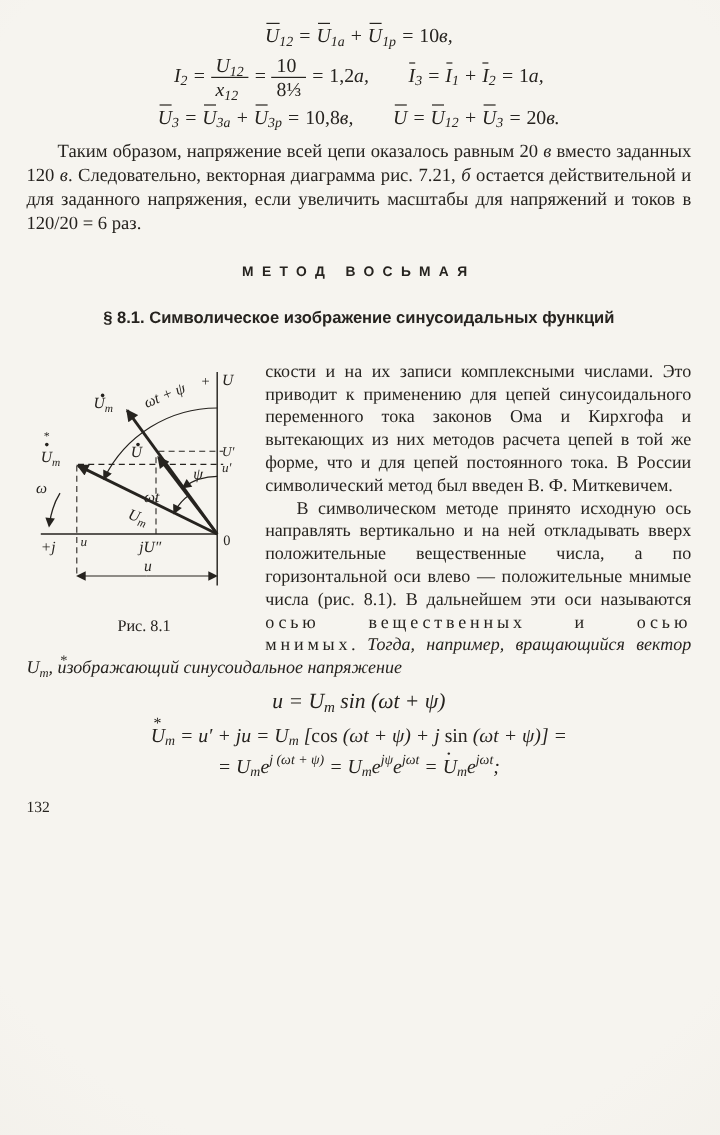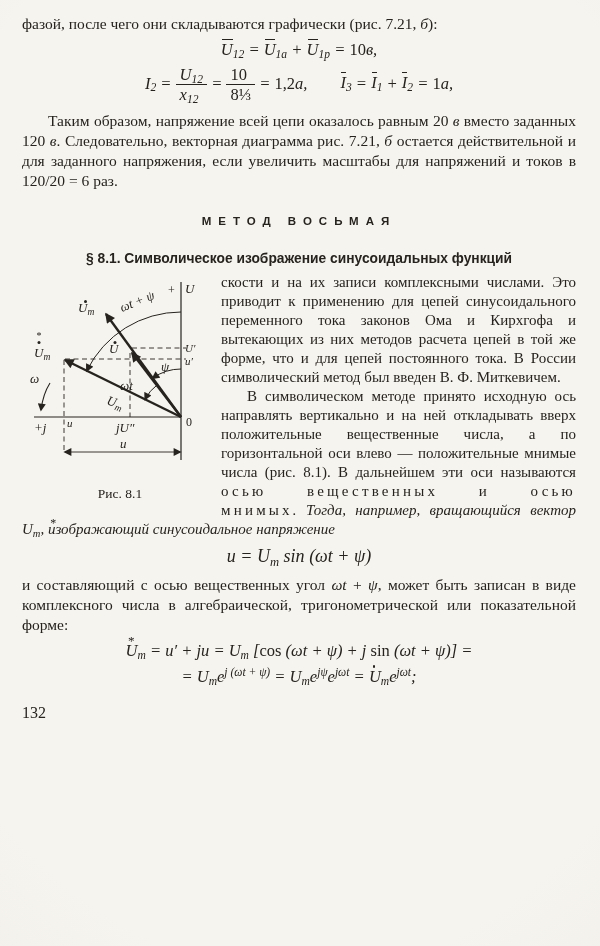--- a/index.html
+++ b/index.html
@@ -26,47 +26,47 @@
   .dw{position:relative;}
   .dw .dd{position:absolute;left:32%;top:-0.12em;width:2.6px;height:2.6px;border-radius:50%;background:currentColor;}
   .fr{display:inline-block;vertical-align:middle;text-align:left;line-height:1.05;}
   .fr .fn{display:block;border-bottom:1.2px solid currentColor;padding:0 4px 1px;}
   .fr .fd{display:block;padding:1px 4px 0;}
   
   .chap{margin:24px 0 7px;text-align:center;font-family:"Liberation Sans","DejaVu Sans",sans-serif;
         font-weight:700;font-size:11.5px;letter-spacing:7px;}
   .chapt{margin:0;text-align:center;font-family:"Liberation Sans","DejaVu Sans",sans-serif;
         font-weight:700;font-size:15px;letter-spacing:0.6px;}
-  .sect{margin:24px 0 7px;text-align:center;font-family:"Liberation Sans","DejaVu Sans",sans-serif;
+  .sect{margin:24px 0 29px;text-align:center;font-family:"Liberation Sans","DejaVu Sans",sans-serif;
         font-weight:700;font-size:13.8px;}
   .sp1{letter-spacing:4px;word-spacing:7px;}
   .sp2{letter-spacing:3.2px;word-spacing:5px;}
   
   .fig{float:left;width:192px;margin:3px 7px 2px 0;}
   .wrapzone p.body{font-size:15px;line-height:19px;}
   .disp{clear:left;text-align:center;font-style:italic;font-size:18px;margin:7px 0 8px;}
-  .pagenum{font-size:16px;margin-top:16px;}
+  .pagenum{font-size:13px;margin-top:16px;}
   
   .ft{font-family:"Liberation Serif","DejaVu Serif",serif;font-style:italic;font-size:13px;fill:var(--ink);}
   .fts{font-size:9.5px;}
   .ftu{font-family:"Liberation Serif","DejaVu Serif",serif;font-style:normal;font-size:12px;fill:var(--ink);}
   .ftsm{font-size:11px;}
   .cap{font-family:"Liberation Serif","DejaVu Serif",serif;font-style:normal;font-size:13.5px;fill:var(--ink);}
   .star-t{font-size:10px;font-style:normal;}
 </style>
 </head>
 <body>
 
 <div class="page">
 
-  <p class="body">фазой, после чего они складываются графически (рис. 7.21, <i>б</i>):</p>
 
   <div class="formulas">
     <div class="f"><span class="ov">U</span><sub>12</sub> = <span class="ov">U</span><sub>1а</sub> + <span class="ov">U</span><sub>1р</sub> = <span class="rm">10</span>в,</div>
     <div class="f">I<sub>2</sub> = <span class="fr"><span class="fn">U<sub>12</sub></span><span class="fd">x<sub>12</sub></span></span> = <span class="fr"><span class="fn"><span class="rm">10</span></span><span class="fd"><span class="rm">8⅓</span></span></span> = <span class="rm">1,2</span>а,  <span class="ov">I</span><sub>3</sub> = <span class="ov">I</span><sub>1</sub> + <span class="ov">I</span><sub>2</sub> = <span class="rm">1</span>а,</div>
+    <div class="f"><span class="ov">U</span><sub>3</sub> = <span class="ov">U</span><sub>3а</sub> + <span class="ov">U</span><sub>3р</sub> = <span class="rm">10,8</span>в,  <span class="ov">U</span> = <span class="ov">U</span><sub>12</sub> + <span class="ov">U</span><sub>3</sub> = <span class="rm">20</span>в.</div>
   </div>
 
   <p class="body ind">Таким образом, напряжение всей цепи оказалось равным 20 <i>в</i> вместо заданных 120 <i>в</i>. Следовательно, векторная диаграмма рис. 7.21, <i>б</i> остается действительной и для заданного напряжения, если увеличить масштабы для напряжений и токов в 120/20 = 6 раз.</p>
 
   <h3 class="chap">МЕТОД ВОСЬМАЯ</h3>
   <h4 class="sect">§ 8.1. Символическое изображение синусоидальных функций</h4>
 
 
   <div class="wrapzone">
 
@@ -131,21 +131,20 @@
         <text class="cap" x="98" y="222" text-anchor="middle">Рис. 8.1</text>
       </svg>
     </figure>
 
     <p class="body">скости и на их записи комплексными числами. Это приводит к применению для цепей синусоидального переменного тока законов Ома и Кирхгофа и вытекающих из них методов расчета цепей в той же форме, что и для цепей постоянного тока. В России символический метод был введен В. Ф. Миткевичем.</p>
     <p class="body ind"><span>В символическом методе принято исходную ось направлять вертикально и на ней откладывать вверх положительные вещественные числа, а по горизонтальной оси влево — положительные мнимые числа (рис. 8.1). В дальнейшем эти оси называются </span><span class="sp2">осью вещественных и осью мнимых</span><span class="fx">. Тогда, например, вращающийся вектор <span class="sw"><span class="st">*</span>U</span><sub>m</sub>, изображающий синусоидальное напряжение</span></p>
   </div>
 
   <div class="disp">u = U<sub>m</sub> <span class="rm">sin</span> (ωt + ψ)</div>
 
-  <p class="body">и составляющий с осью вещественных угол <i>ωt</i> + <i>ψ</i>, может быть записан в виде комплексного числа в алгебраической, тригонометрической или показательной форме:</p>
 
   <div class="formulas">
     <div class="f"><span class="sw"><span class="st">*</span>U</span><sub>m</sub> = u′ + ju = U<sub>m</sub> [<span class="rm">cos</span> (ωt + ψ) + j <span class="rm">sin</span> (ωt + ψ)] =</div>
     <div class="f">= U<sub>m</sub>e<sup>j (ωt + ψ)</sup> = U<sub>m</sub>e<sup>jψ</sup>e<sup>jωt</sup> = <span class="dw"><i class="dd"></i>U</span><sub>m</sub>e<sup>jωt</sup>;</div>
   </div>
 
   <div class="pagenum">132</div>
 
 </div>
 

